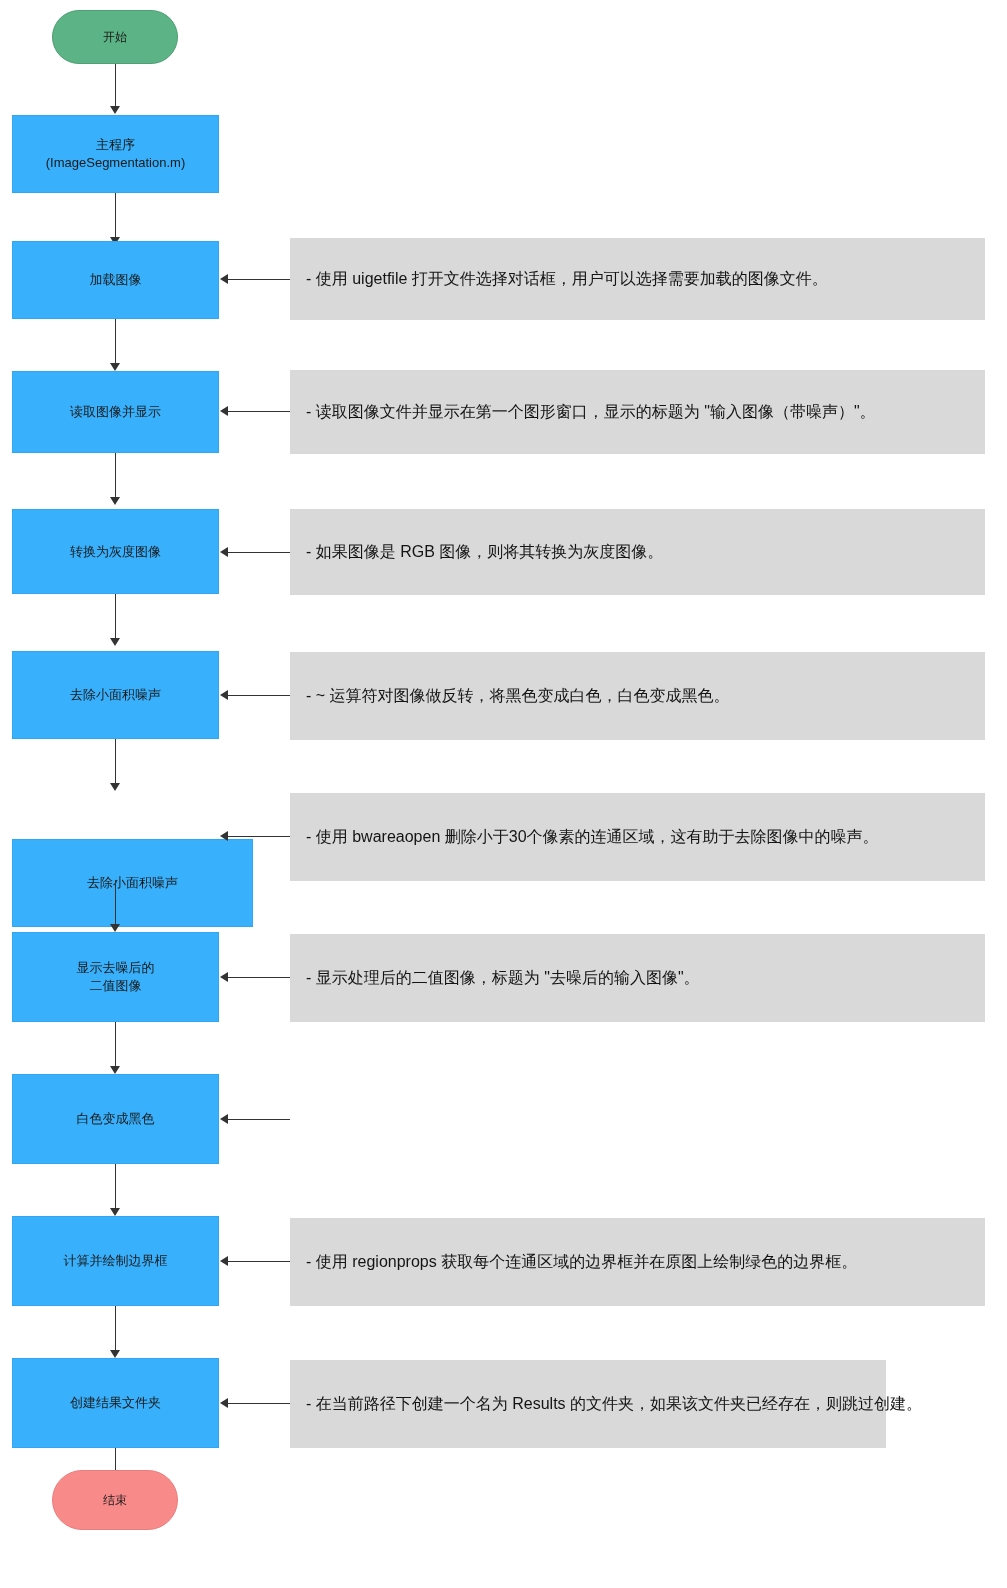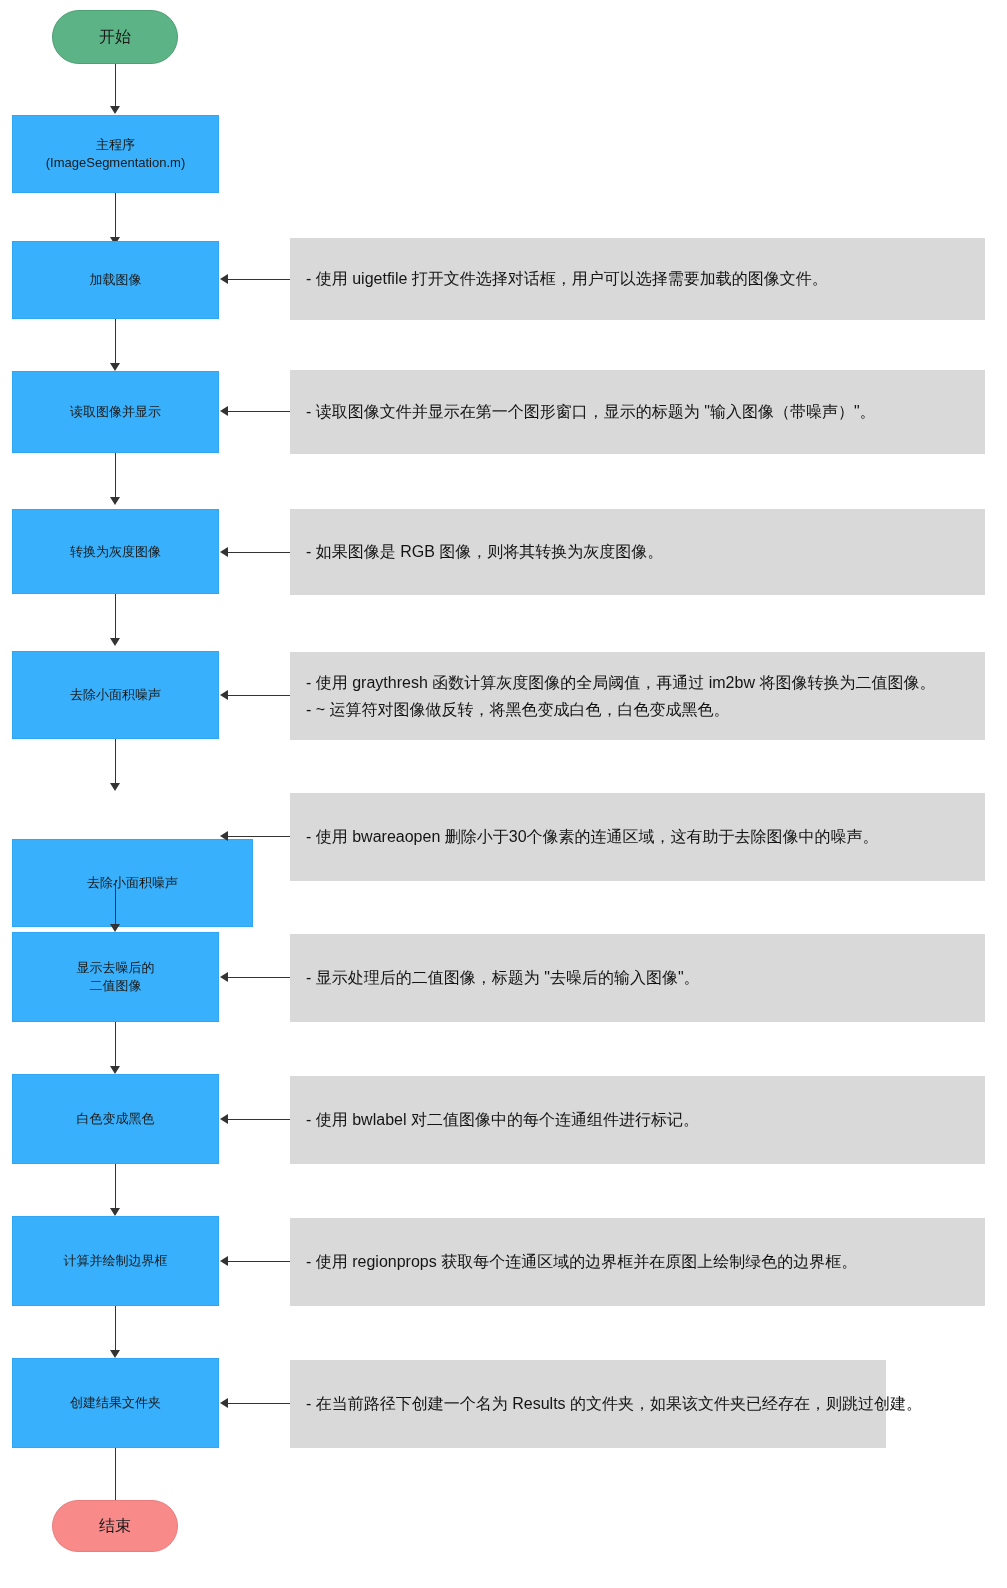--- a/index.html
+++ b/index.html
@@ -27,21 +27,21 @@
     align-items: center;
     justify-content: center;
     text-align: center;
     color: #1a1a1a;
     line-height: 1.35;
     white-space: pre-line;
   }
 
   .terminator {
     border-radius: 999px;
-    font-size: 16px;
+    font-size: 12px;
   }
   .terminator.start {
     background: #5cb385;
     border: 1px solid #4f9f74;
   }
   .terminator.end {
     background: #f98a8a;
     border: 1px solid #e97d7d;
   }
 
@@ -150,21 +150,20 @@
 
   <div class="vline" style="left:115px; top:594px; height:48px;"></div>
   <div class="varrow" style="left:109.5px; top:638px;"></div>
 
   <div class="node process" style="left:12px; top:651px; width:207px; height:88px;">
     <span>去除小面积噪声</span>
   </div>
   <div class="hline" style="left:228px; top:695px; width:62px;"></div>
   <div class="harrow" style="left:220px; top:690px;"></div>
   <div class="note" style="left:290px; top:652px; width:695px; height:88px;">
-    <div class="line">- 使用 graythresh 函数计算灰度图像的全局阈值，再通过 im2bw 将图像转换为二值图像。</div>
     <div class="line">- ~ 运算符对图像做反转，将黑色变成白色，白色变成黑色。</div>
   </div>
 
   <div class="vline" style="left:115px; top:739px; height:48px;"></div>
   <div class="varrow" style="left:109.5px; top:783px;"></div>
 
   <div class="node process" style="left:12px; top:839px; width:241px; height:88px;">
     <span>去除小面积噪声</span>
   </div>
   <div class="hline" style="left:228px; top:836px; width:62px;"></div>
@@ -187,23 +186,20 @@
   </div>
 
   <div class="vline" style="left:115px; top:1022px; height:48px;"></div>
   <div class="varrow" style="left:109.5px; top:1066px;"></div>
 
   <div class="node process" style="left:12px; top:1074px; width:207px; height:90px;">
     <span>白色变成黑色</span>
   </div>
   <div class="hline" style="left:228px; top:1119px; width:62px;"></div>
   <div class="harrow" style="left:220px; top:1114px;"></div>
-  <div class="note" style="left:290px; top:1076px; width:695px; height:88px;">
-    <div class="line">- 使用 bwlabel 对二值图像中的每个连通组件进行标记。</div>
-  </div>
 
   <div class="vline" style="left:115px; top:1164px; height:48px;"></div>
   <div class="varrow" style="left:109.5px; top:1208px;"></div>
 
   <div class="node process" style="left:12px; top:1216px; width:207px; height:90px;">
     <span>计算并绘制边界框</span>
   </div>
   <div class="hline" style="left:228px; top:1261px; width:62px;"></div>
   <div class="harrow" style="left:220px; top:1256px;"></div>
   <div class="note" style="left:290px; top:1218px; width:695px; height:88px;">
@@ -218,17 +214,17 @@
   </div>
   <div class="hline" style="left:228px; top:1403px; width:62px;"></div>
   <div class="harrow" style="left:220px; top:1398px;"></div>
   <div class="note" style="left:290px; top:1360px; width:596px; height:88px;">
     <div class="line">- 在当前路径下创建一个名为 Results 的文件夹，如果该文件夹已经存在，则跳过创建。</div>
   </div>
 
   <div class="vline" style="left:115px; top:1448px; height:62px;"></div>
   <div class="varrow" style="left:109.5px; top:1506px;"></div>
 
-  <div class="node terminator end" style="left:52px; top:1500px; width:126px; height:52px;">
+  <div class="node terminator end" style="left:52px; top:1470px; width:126px; height:60px;">
     <span>结束</span>
   </div>
 
 </div>
 
 </body></html>

